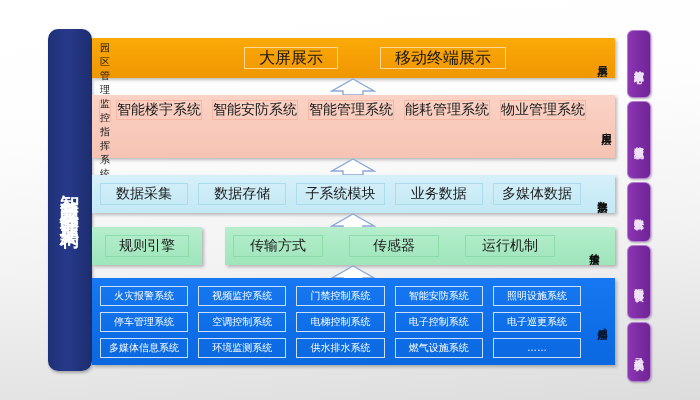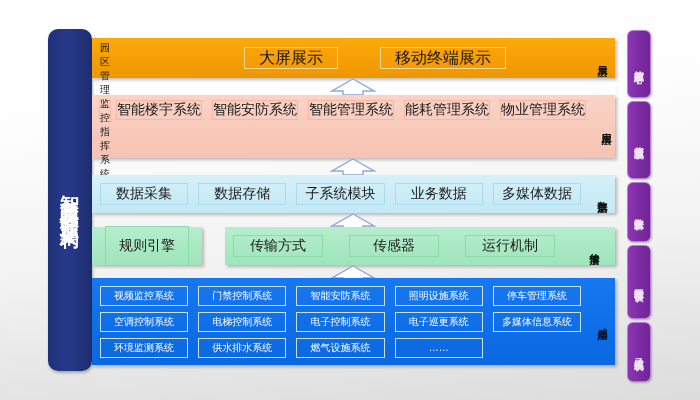--- a/index.html
+++ b/index.html
@@ -90,21 +90,21 @@
   #band-trans{
     left:92px;top:227px;width:523px;height:38px;
     background:transparent;box-shadow:none;
   }
   .green-box{
     background:linear-gradient(180deg,#b6eecd 0%,#a8e9c2 55%,#9fe5bb 100%);
     box-shadow:2px 2px 3px rgba(0,0,0,.25);
     display:flex;align-items:center;height:100%;box-sizing:border-box;
   }
   #box-rule{width:110px;flex:0 0 110px;justify-content:center;}
-  #box-rule .chip{width:84px;height:40px;border:1px solid #8bdcaa;}
+  #box-rule .chip{width:84px;height:22px;border:1px solid #8bdcaa;}
   #box-trans{flex:1;margin-left:23px;padding:0 8px;gap:26px;}
   #box-trans .chip{flex:1;height:22px;border:1px solid #8bdcaa;}
   #band-trans .layer-tag{background:linear-gradient(180deg,#b6eecd 0%,#a8e9c2 55%,#9fe5bb 100%);}
 
   
   #band-sense{
     left:92px;top:278px;width:523px;height:87px;
     background:linear-gradient(180deg,#1678f2 0%,#0f6fe8 55%,#0a68e0 100%);
   }
   #band-sense .grid{
@@ -230,20 +230,21 @@
   </div>
 
   <div class="arrow" id="arrow-4">
     <svg width="46" height="18" viewBox="0 0 46 18">
       <polygon points="23,1 44,13 33,13 33,17 13,17 13,13 2,13" fill="#ffffff" stroke="#8fa9d8" stroke-width="1.4"></polygon>
     </svg>
   </div>
 
   <div class="band" id="band-sense">
     <div class="grid">
+      <div class="chip">火灾报警系统</div>
       <div class="chip">视频监控系统</div>
       <div class="chip">门禁控制系统</div>
       <div class="chip">智能安防系统</div>
       <div class="chip">照明设施系统</div>
       <div class="chip">停车管理系统</div>
       <div class="chip">空调控制系统</div>
       <div class="chip">电梯控制系统</div>
       <div class="chip">电子控制系统</div>
       <div class="chip">电子巡更系统</div>
       <div class="chip">多媒体信息系统</div>

